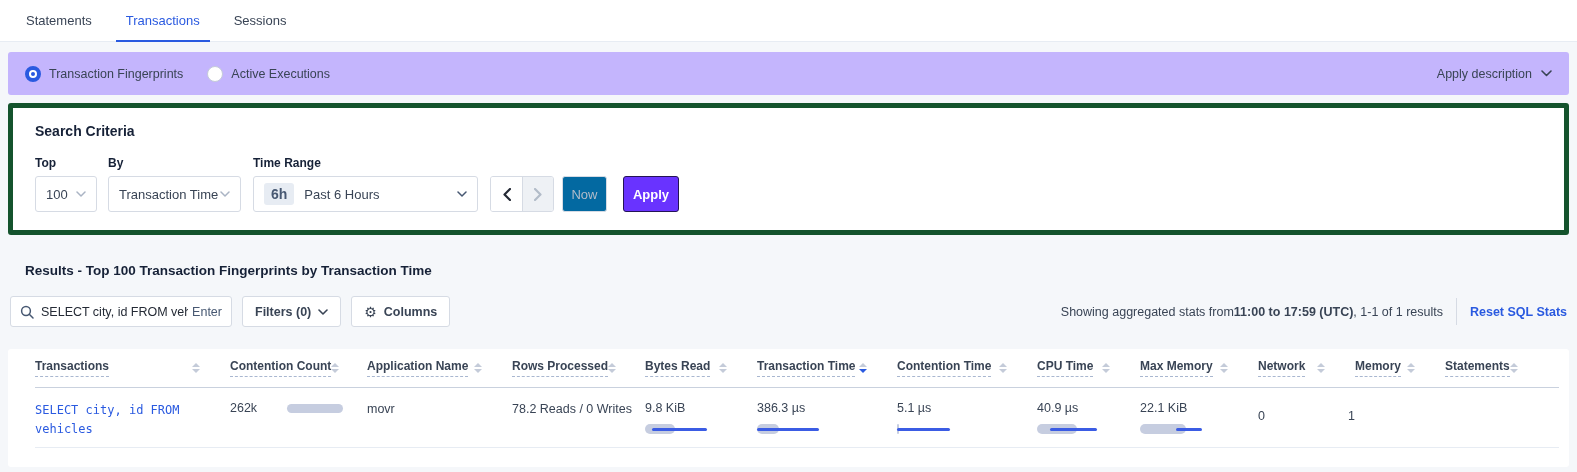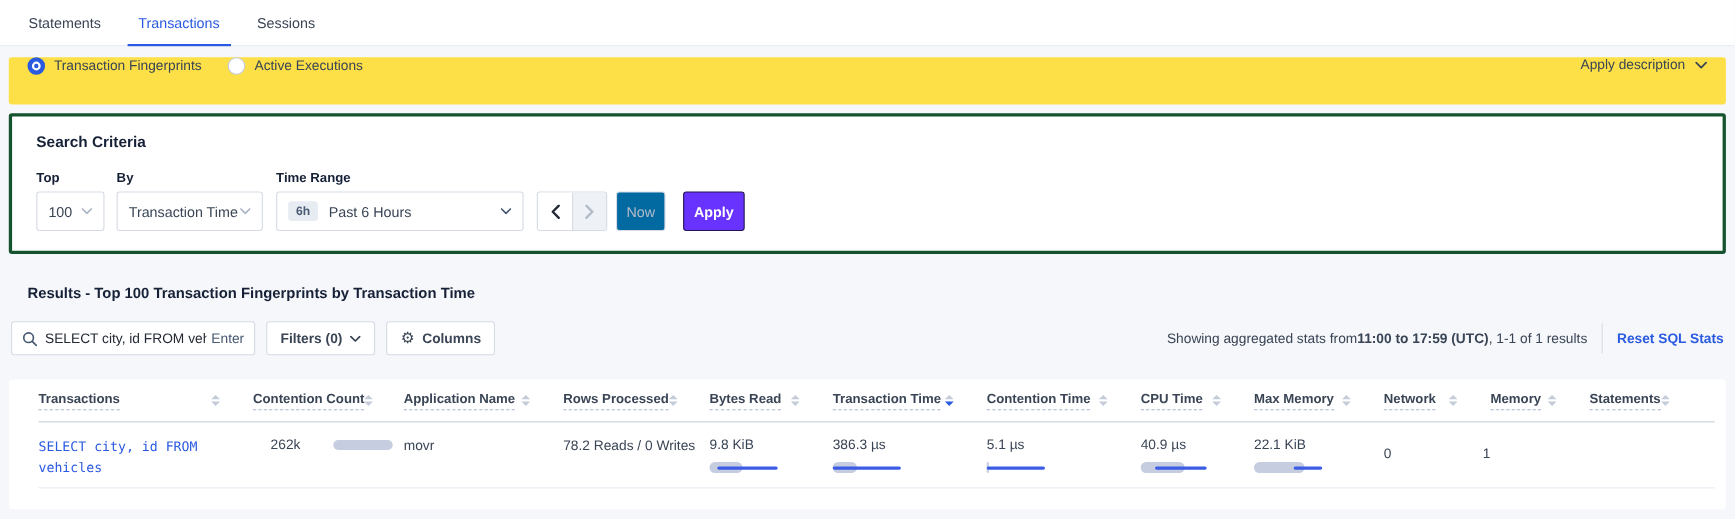--- a/index.html
+++ b/index.html
@@ -19,48 +19,48 @@
     display:flex; align-items:center; padding:0 10px;
     font-size:13px; color:#394455; position:relative; cursor:pointer;
   }
   .tab.active { color:#2a5ae0; }
   .tab.active::after {
     content:''; position:absolute; left:0; right:0; bottom:-1px;
     height:2px; background:#2a5ae0;
   }
   
   .radio-band {
-    margin:10px 8px 0; background:#fde047; height:43px; border-radius:3px;
-    display:flex; align-items:flex-start; padding:0 17px;
+    margin:10px 8px 0; background:#c4b5fd; height:43px; border-radius:3px;
+    display:flex; align-items:center; padding:0 17px;
   }
   .radio-opt { display:flex; align-items:center; margin-right:24px; font-size:12.5px; color:#394455; cursor:pointer; }
   .radio { width:16px; height:16px; border-radius:50%; margin-right:8px; position:relative; flex:0 0 auto; }
   .radio.sel { border:4px solid #2a5ae0; background:#fff; }
   .radio.sel::after { content:''; position:absolute; top:2px; left:2px; width:4px; height:4px; border-radius:50%; background:#2a5ae0; }
   .radio.unsel { border:1px solid #c4cbd9; background:#fff; }
   .show-desc { margin-left:auto; display:flex; align-items:center; gap:9px; font-size:12.5px; color:#394455; cursor:pointer; }
   
   .criteria-card {
-    margin:8px 8px 0; background:#fff; border:3px solid #14532d; border-radius:3px;
+    margin:8px 8px 0; background:#fff; border:5px solid #14532d; border-radius:3px;
     padding:15px 22px 18px;
   }
   .sc-title { font-size:14px; font-weight:700; color:#162137; }
   .sc-row { display:flex; margin-top:17px; align-items:flex-end; }
   .field { display:flex; flex-direction:column; }
   .field-label { font-size:12px; font-weight:700; color:#162137; margin-bottom:6px; }
   .select {
     height:36px; border:1px solid #d6dbe4; border-radius:3px; background:#fff;
     display:flex; align-items:center; font-size:13px; color:#394455; cursor:pointer;
     padding:0 10px;
   }
   .sel-top { width:62px; margin-right:11px; }
   .sel-by { width:133px; margin-right:12px; }
   .sel-tr { width:225px; margin-right:12px; }
   .select .chev { margin-left:auto; display:flex; }
-  .badge-6h { background:#e7ecf3; border-radius:3px; font-size:11px; font-weight:700; color:#475872; padding:3px 7px; margin-right:10px; }
+  .badge-6h { background:#e7ecf3; border-radius:3px; font-size:14px; font-weight:700; color:#475872; padding:3px 7px; margin-right:10px; }
   .nav-group { display:flex; height:36px; border:1px solid #d6dbe4; border-radius:3px; overflow:hidden; margin-right:8px; background:#fff; }
   .nav-btn { width:31px; display:flex; align-items:center; justify-content:center; background:#fff; border:none; cursor:pointer; }
   .nav-btn.next { background:#eef1f5; border-left:1px solid #d6dbe4; cursor:default; }
   .now-btn {
     height:36px; width:45px; border:1px solid #d6dbe4; border-radius:3px; background:#0369a1;
     color:#b2bcc9; font-size:13px; margin-right:16px; display:flex; align-items:center; justify-content:center;
     font-family:inherit;
   }
   .apply-btn {
     height:36px; width:56px; border:1px solid #241456; border-radius:3px; background:#6933ff;
@@ -104,21 +104,21 @@
   .sort .dn { border-top:4px solid #c4cbd9; }
   .sort.desc .dn { border-top-color:#2a5ae0; }
   .trow { display:flex; height:60px; border-bottom:1px solid #e7ecf3; }
   .td { padding-top:13px; padding-right:10px; flex:0 0 auto; }
   .td .val { font-size:12.5px; color:#394455; white-space:nowrap; }
   .sql-link {
     font-family:"DejaVu Sans Mono", monospace; font-size:12px; color:#2a5ae0;
     line-height:1.55; display:inline-block; max-width:165px; cursor:pointer;
   }
   .td-count_bar { display:flex; }
-  .td-count_bar .val { flex:0 0 45px;margin-left:16px; }
+  .td-count_bar .val { flex:0 0 45px; }
   .cbar { display:inline-block; height:9px; border-radius:4.5px; background:#c6cde0; margin-left:12px; margin-top:3px; }
   .minibar { position:relative; height:10px; margin-top:9px; width:78px; }
   .gbar { position:absolute; left:0; top:0; height:10px; border-radius:5px; background:#c6cde0; }
   .bline { position:absolute; top:3.5px; height:3px; border-radius:1.5px; background:#3b5ce4; }
   .td-num { padding-top:20px; }
 </style>
 </head>
 <body>
 
 <div class="tabbar">

